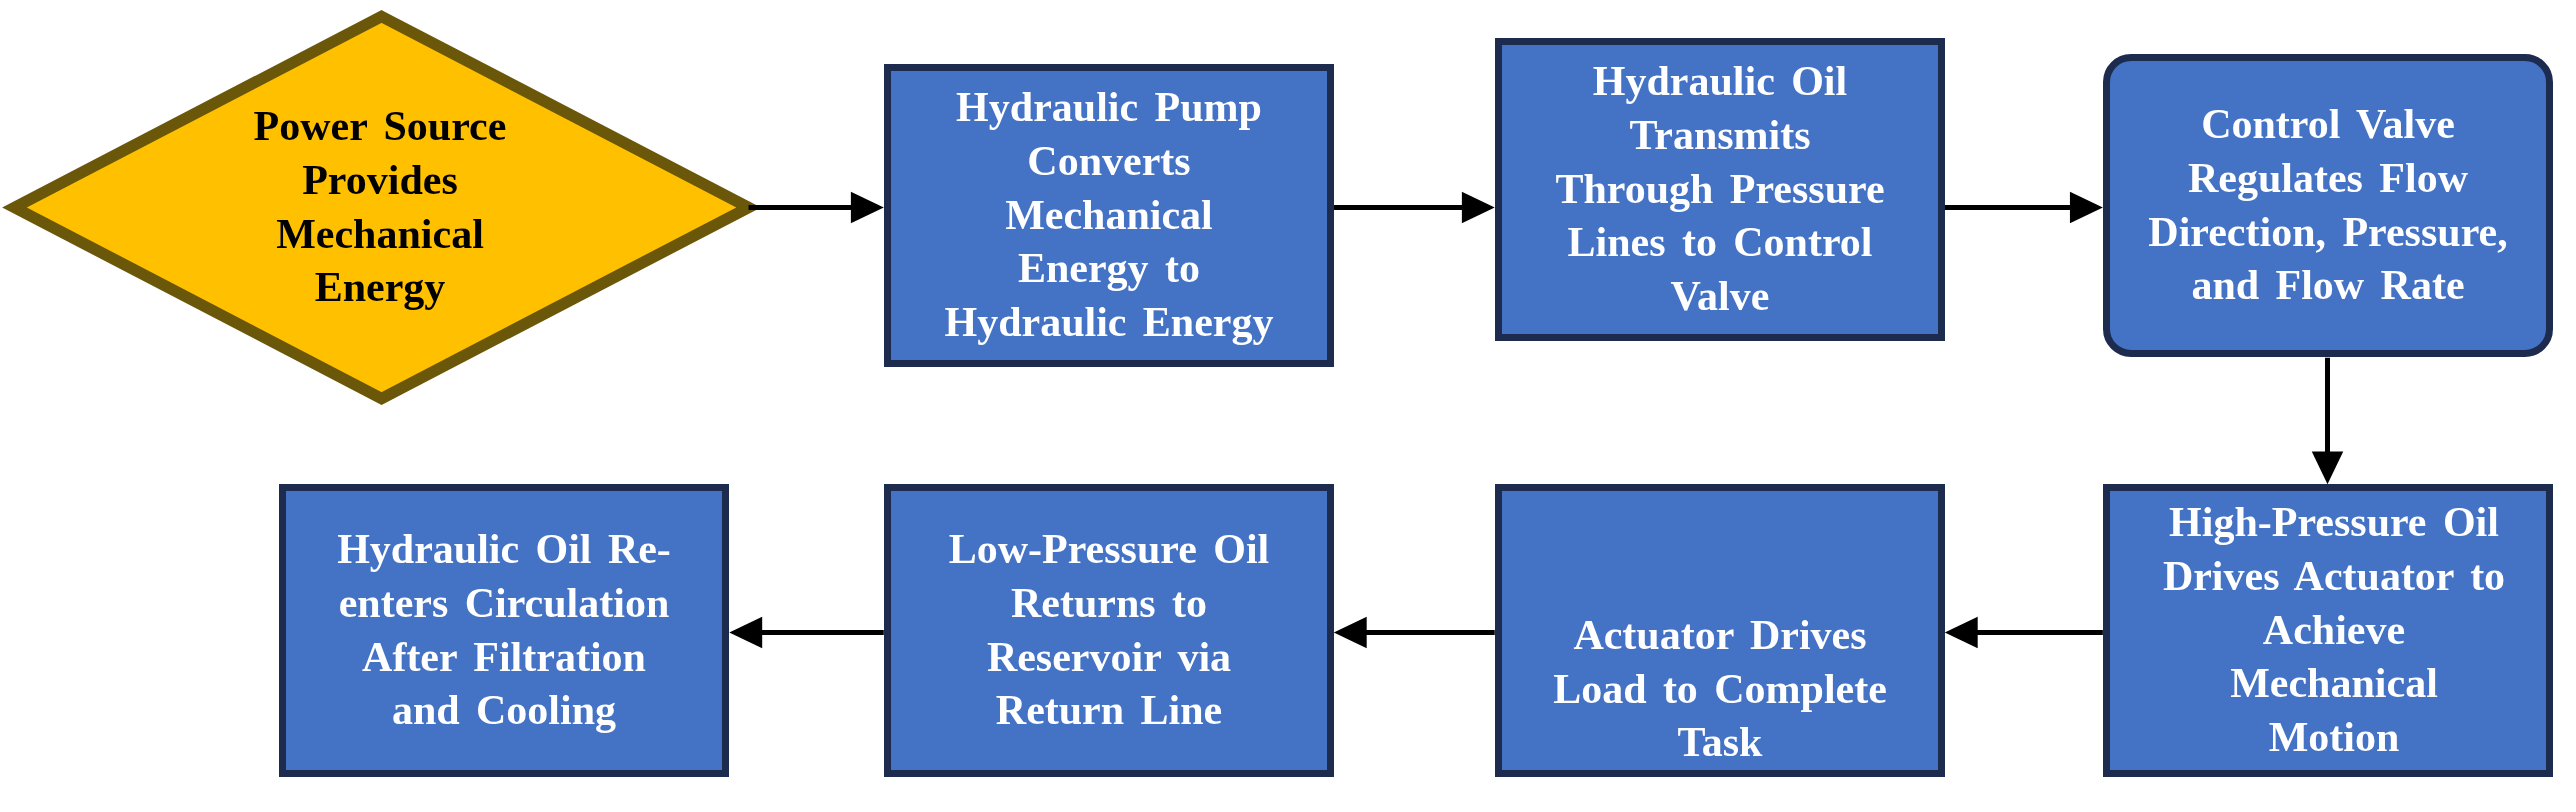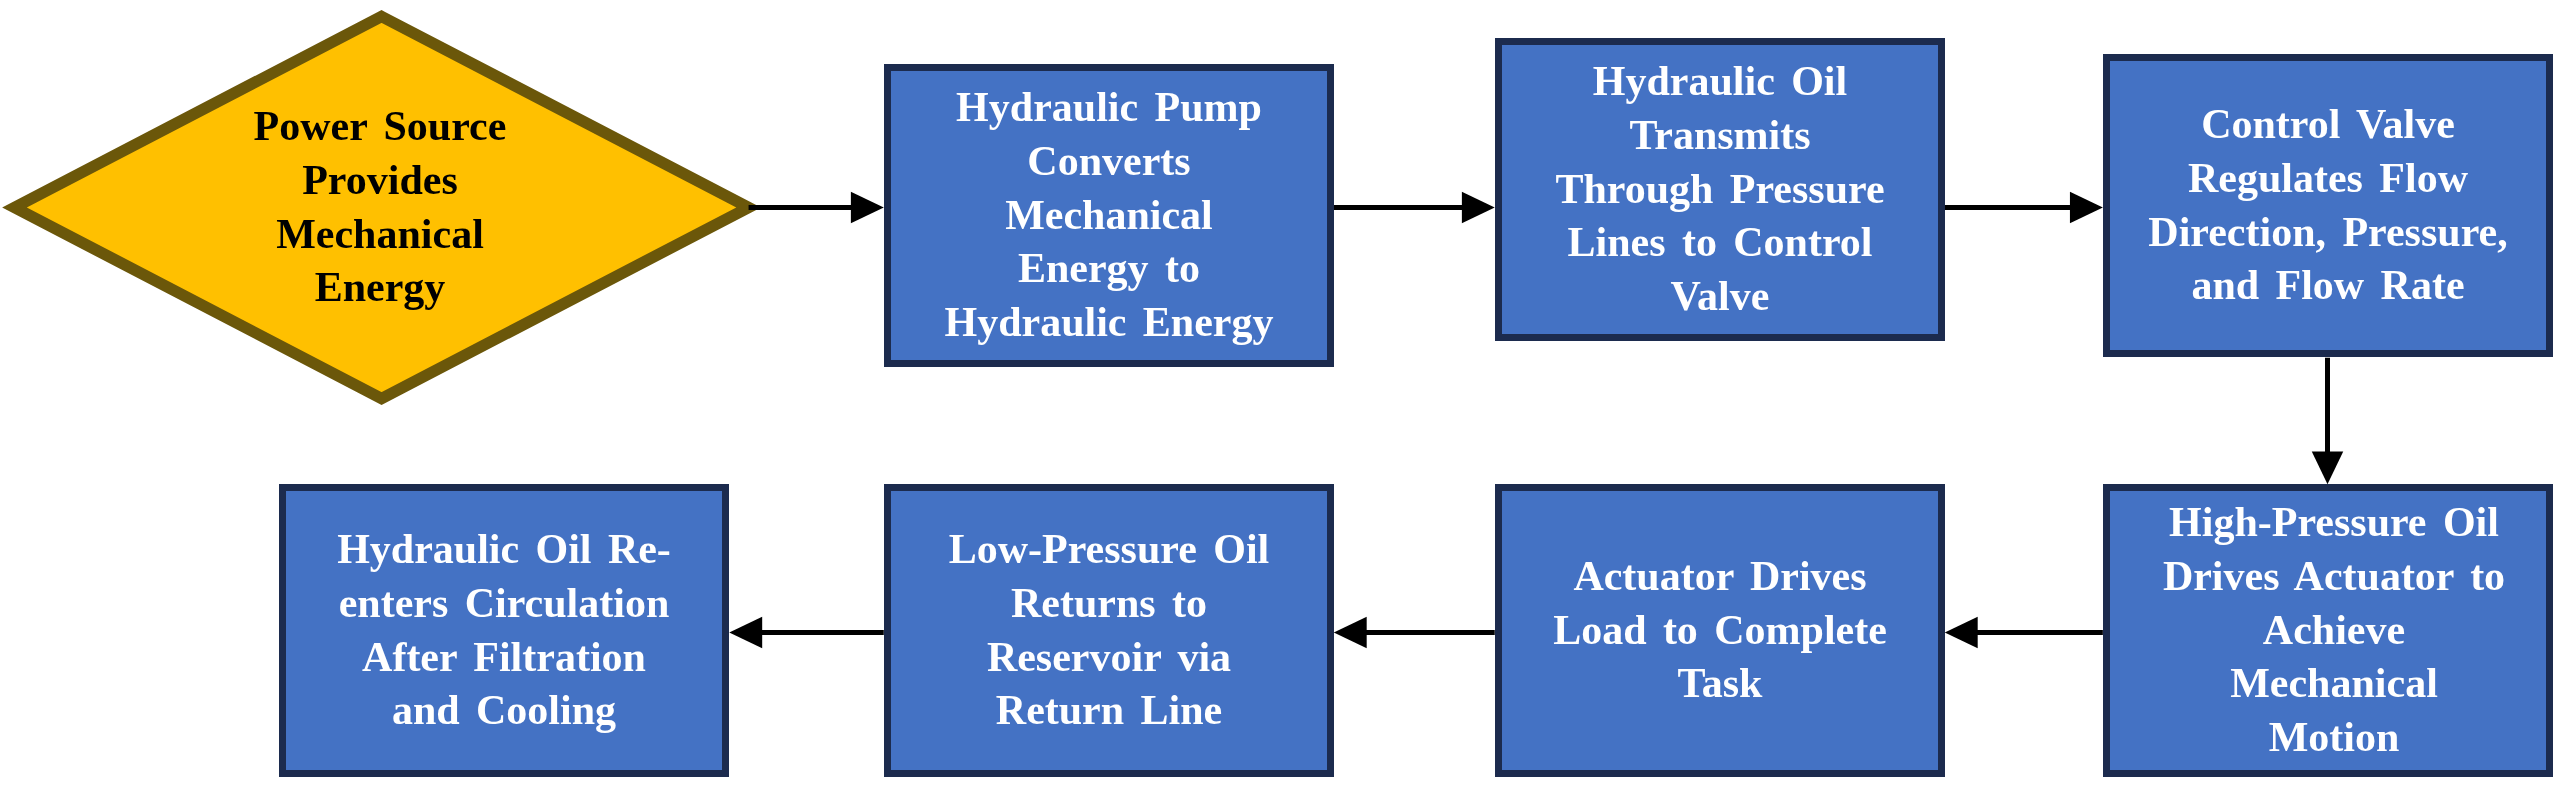--- a/index.html
+++ b/index.html
@@ -127,36 +127,36 @@
   </div>
 
   <div class="node rect" style="left:1495px; top:38px; width:450px; height:303px;">
     <span class="node-label">Hydraulic Oil
 Transmits
 Through Pressure
 Lines to Control
 Valve</span>
   </div>
 
-  <div class="node rect" style="left:2103px; top:54px; width:450px; height:303px;">
+  <div class="node rect" style="left:2103px; top:54px; width:450px; height:303px;border-radius:28px;">
     <span class="node-label">Control Valve
 Regulates Flow
 Direction, Pressure,
 and Flow Rate</span>
   </div>
 
   <div class="node rect" style="left:2103px; top:484px; width:450px; height:293px;padding-left:12px;">
     <span class="node-label">High-Pressure Oil
 Drives Actuator to
 Achieve
 Mechanical
 Motion</span>
   </div>
 
-  <div class="node rect" style="left:1495px; top:484px; width:450px; height:293px;">
+  <div class="node rect" style="left:1495px; top:484px; width:450px; height:293px;align-items:flex-end;">
     <span class="node-label">Actuator Drives
 Load to Complete
 Task</span>
   </div>
 
   <div class="node rect" style="left:884px; top:484px; width:450px; height:293px;">
     <span class="node-label">Low-Pressure Oil
 Returns to
 Reservoir via
 Return Line</span>

